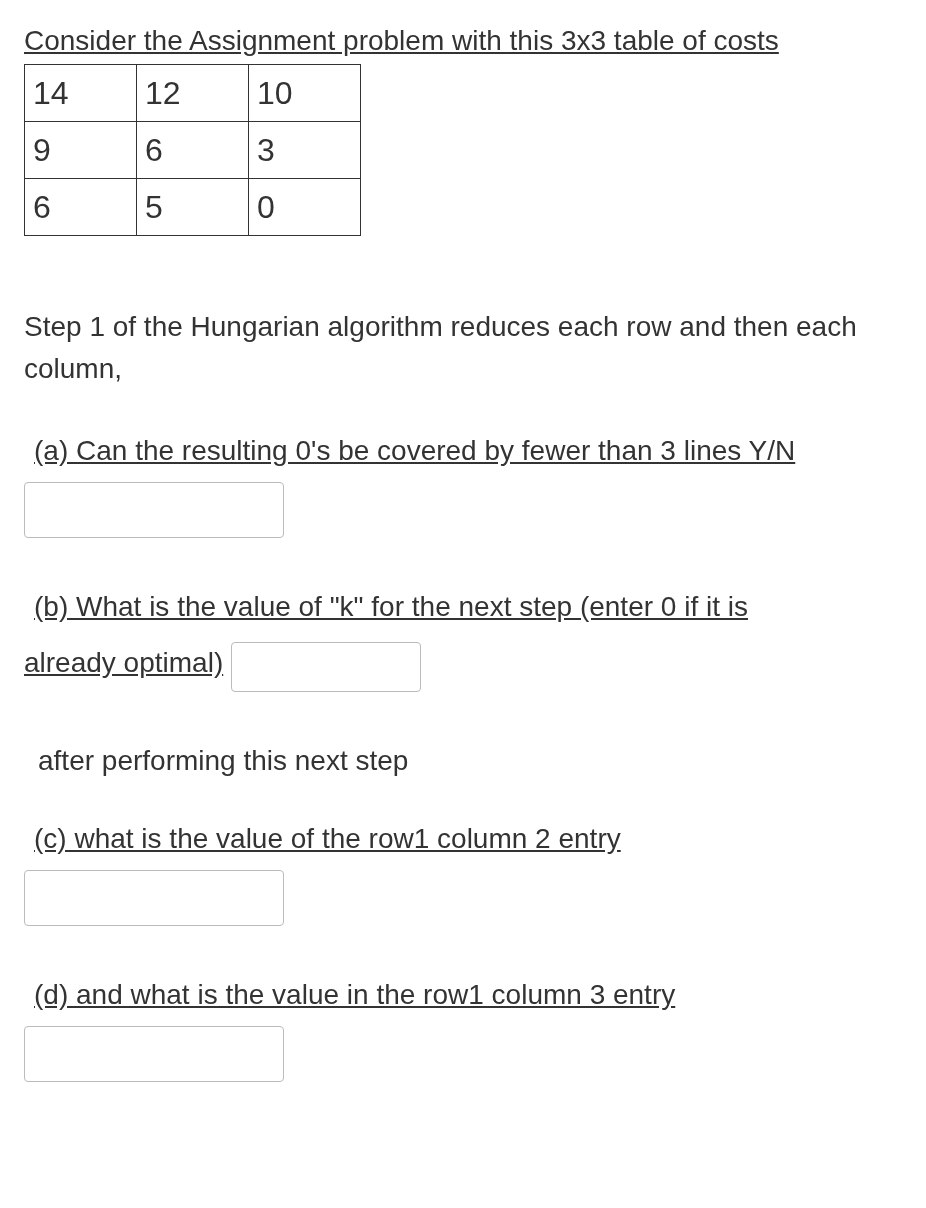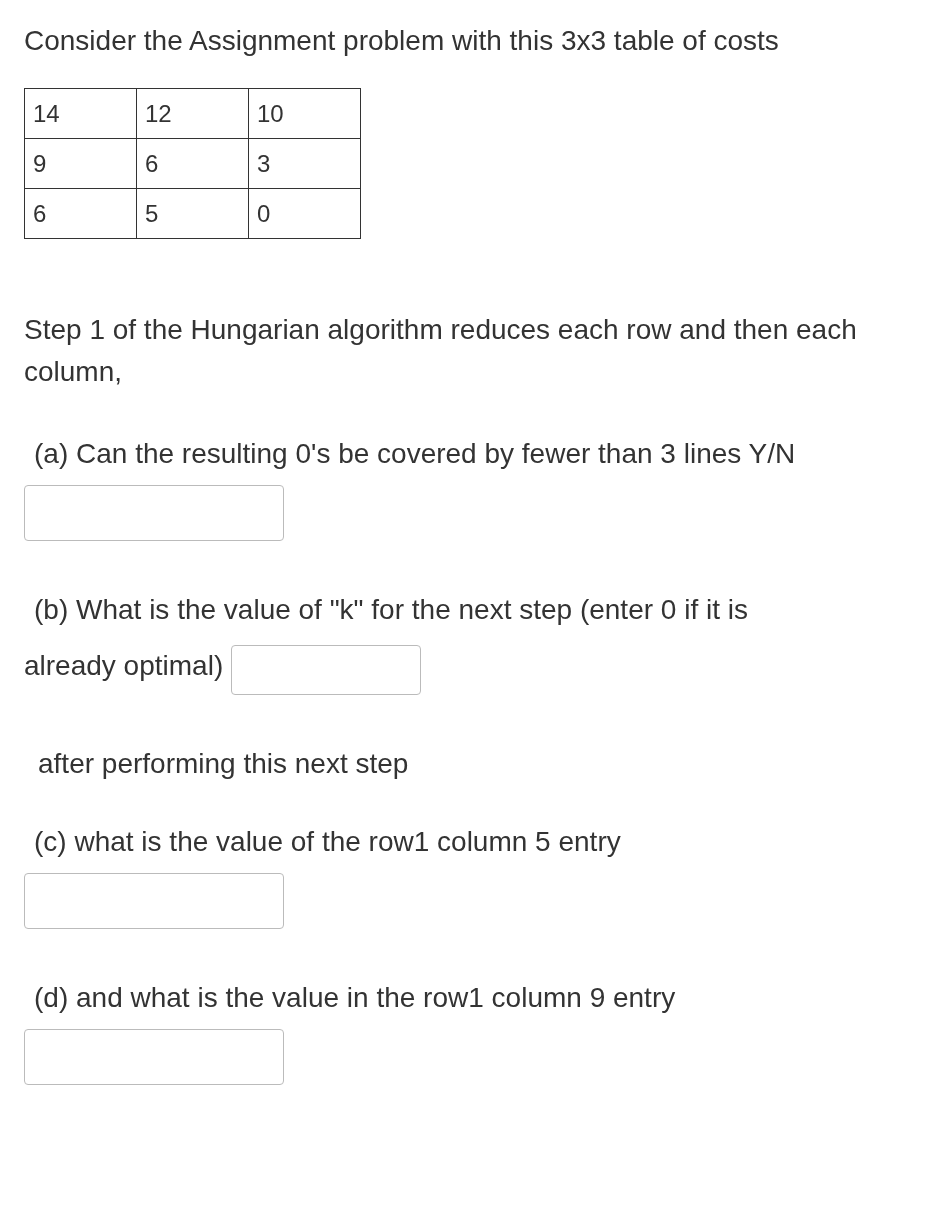--- a/index.html
+++ b/index.html
@@ -10,40 +10,42 @@
     body {
       font-family: -apple-system, BlinkMacSystemFont, 'Segoe UI', Helvetica, Arial, sans-serif;
       font-size: 28px;
       color: #333;
       padding: 20px 24px;
       line-height: 1.5;
       width: 926px;
       background: #fff;
     }
     .intro {
-      margin-bottom: 26px;
+      margin-bottom: 2px;
+      text-decoration: underline;
     }
     table.cost-table {
       border-collapse: collapse;
       margin-bottom: 70px;
     }
     table.cost-table td {
       border: 1px solid #333;
       width: 112px;
       height: 50px;
       padding: 4px 8px;
-      font-size: 24px;
+      font-size: 32px;
       vertical-align: middle;
       text-align: left;
     }
     .step-text {
       margin-bottom: 40px;
     }
     .question {
       margin-bottom: 48px;
+      text-decoration: underline;
     }
     .question-line {
       margin-bottom: 10px;
       padding-left: 10px;
     }
     input.answer-box {
       width: 260px;
       height: 56px;
       border: 1px solid #bbb;
       border-radius: 4px;
@@ -112,20 +114,20 @@
   <div class="part-b-first">(b)  What is the value of  "k"  for the next step  (enter 0 if it is</div>
   <div class="part-b-second">
     <span>already optimal)</span>
     <input class="answer-box-small" type="text" style="">
   </div>
 </div>
 
 <div class="after-text">after performing this next step</div>
 
 <div class="question">
-  <div class="question-line">(c)  what is the value of the  row1 column 5   entry</div>
+  <div class="question-line">(c)  what is the value of the  row1 column 2   entry</div>
   <input class="answer-box" type="text" style="">
 </div>
 
 <div class="question">
-  <div class="question-line">(d)  and what is the value in the  row1 column 9 entry</div>
+  <div class="question-line">(d)  and what is the value in the  row1 column 3 entry</div>
   <input class="answer-box" type="text" style="">
 </div>
 
 </body></html>

